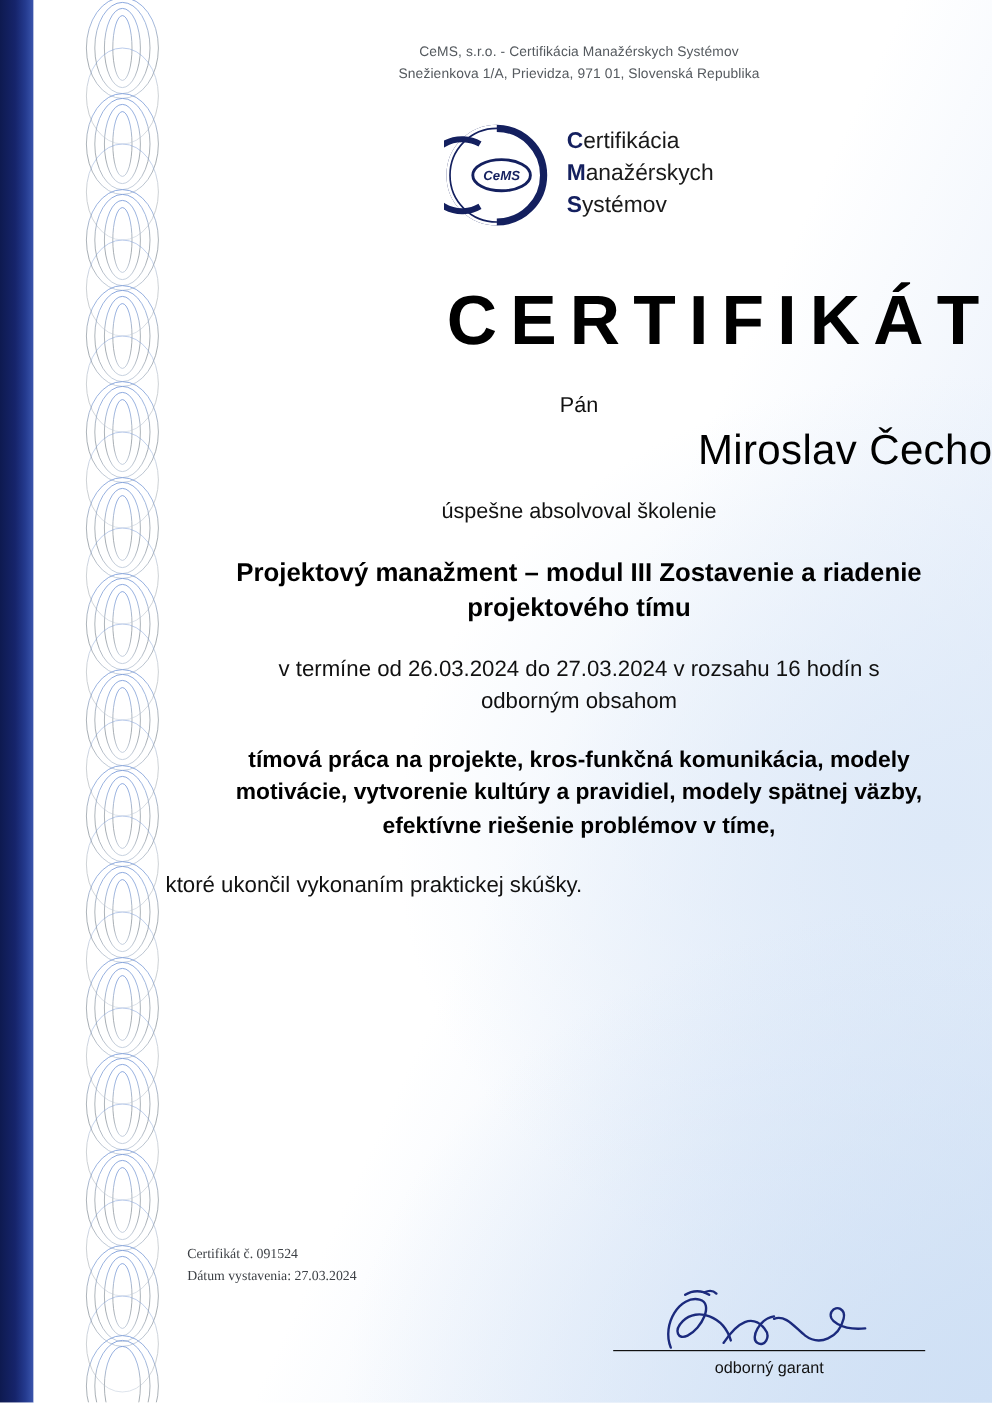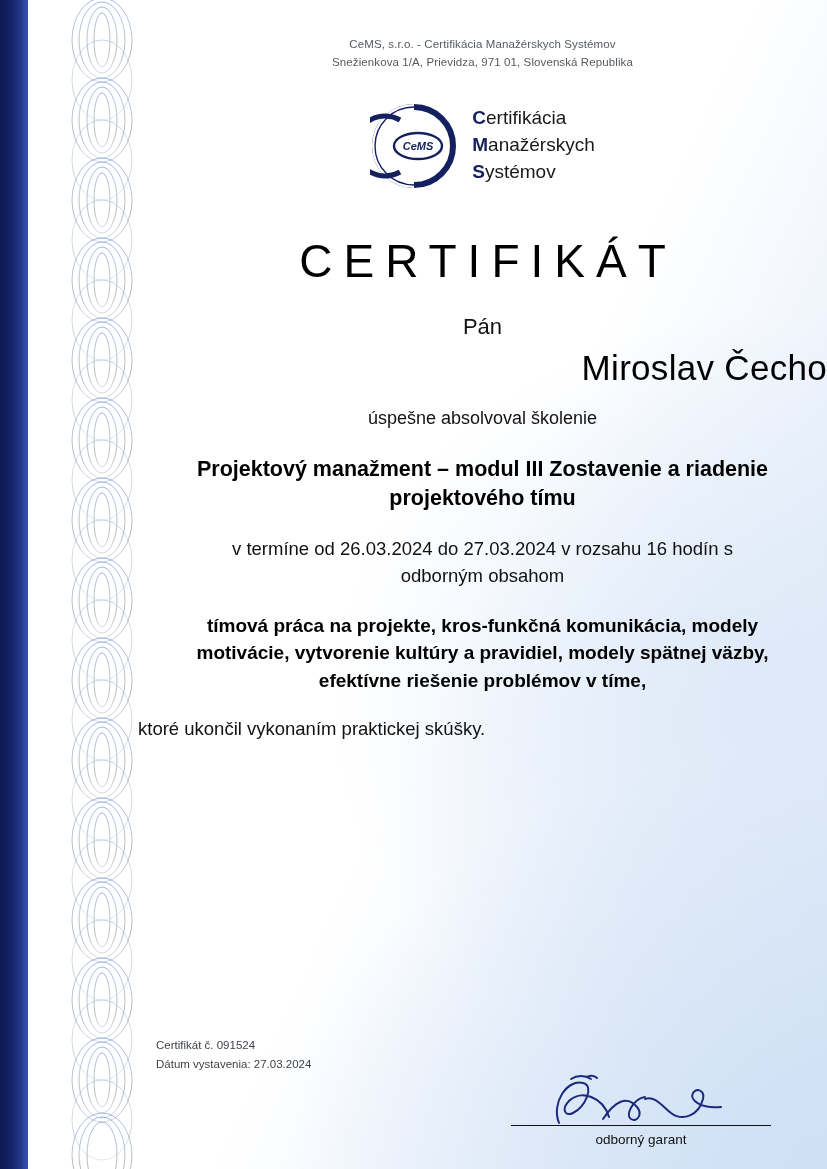--- a/index.html
+++ b/index.html
@@ -79,33 +79,33 @@
     line-height: 1.42;
     color: #1a1a1a;
     font-family: "Liberation Sans", sans-serif;
   }
   .logo-text .cap {
     color: #14205f;
     font-weight: bold;
   }
 
   h1.cert-title {
-    text-align: center;
-    font-size: 46px;
-    font-weight: normal;
+    text-align: right;
+    font-size: 58px;
+    font-weight: bold;
     letter-spacing: 11px;
     margin: 44px 0 0 0;
     color: #000000;
     font-family: "Liberation Sans", sans-serif;
     padding-left: 11px;
   }
 
   .salutation {
     text-align: center;
-    font-size: 22px;
+    font-size: 18px;
     margin-top: 26px;
     color: #111;
   }
 
   .recipient {
     text-align: right;
     font-size: 35px;
     margin-top: 8px;
     color: #000;
     letter-spacing: 0.3px;
@@ -154,20 +154,21 @@
     color: #111;
   }
 
   .footer-meta {
     position: absolute;
     left: 18px;
     bottom: 96px;
     font-size: 11.5px;
     line-height: 1.6;
     color: #3b3f44;
+    font-family: Liberation Serif, serif;
   }
 
   .sign-block {
     position: absolute;
     right: 56px;
     bottom: 22px;
     width: 260px;
     text-align: center;
   }
   .sign-svg {

